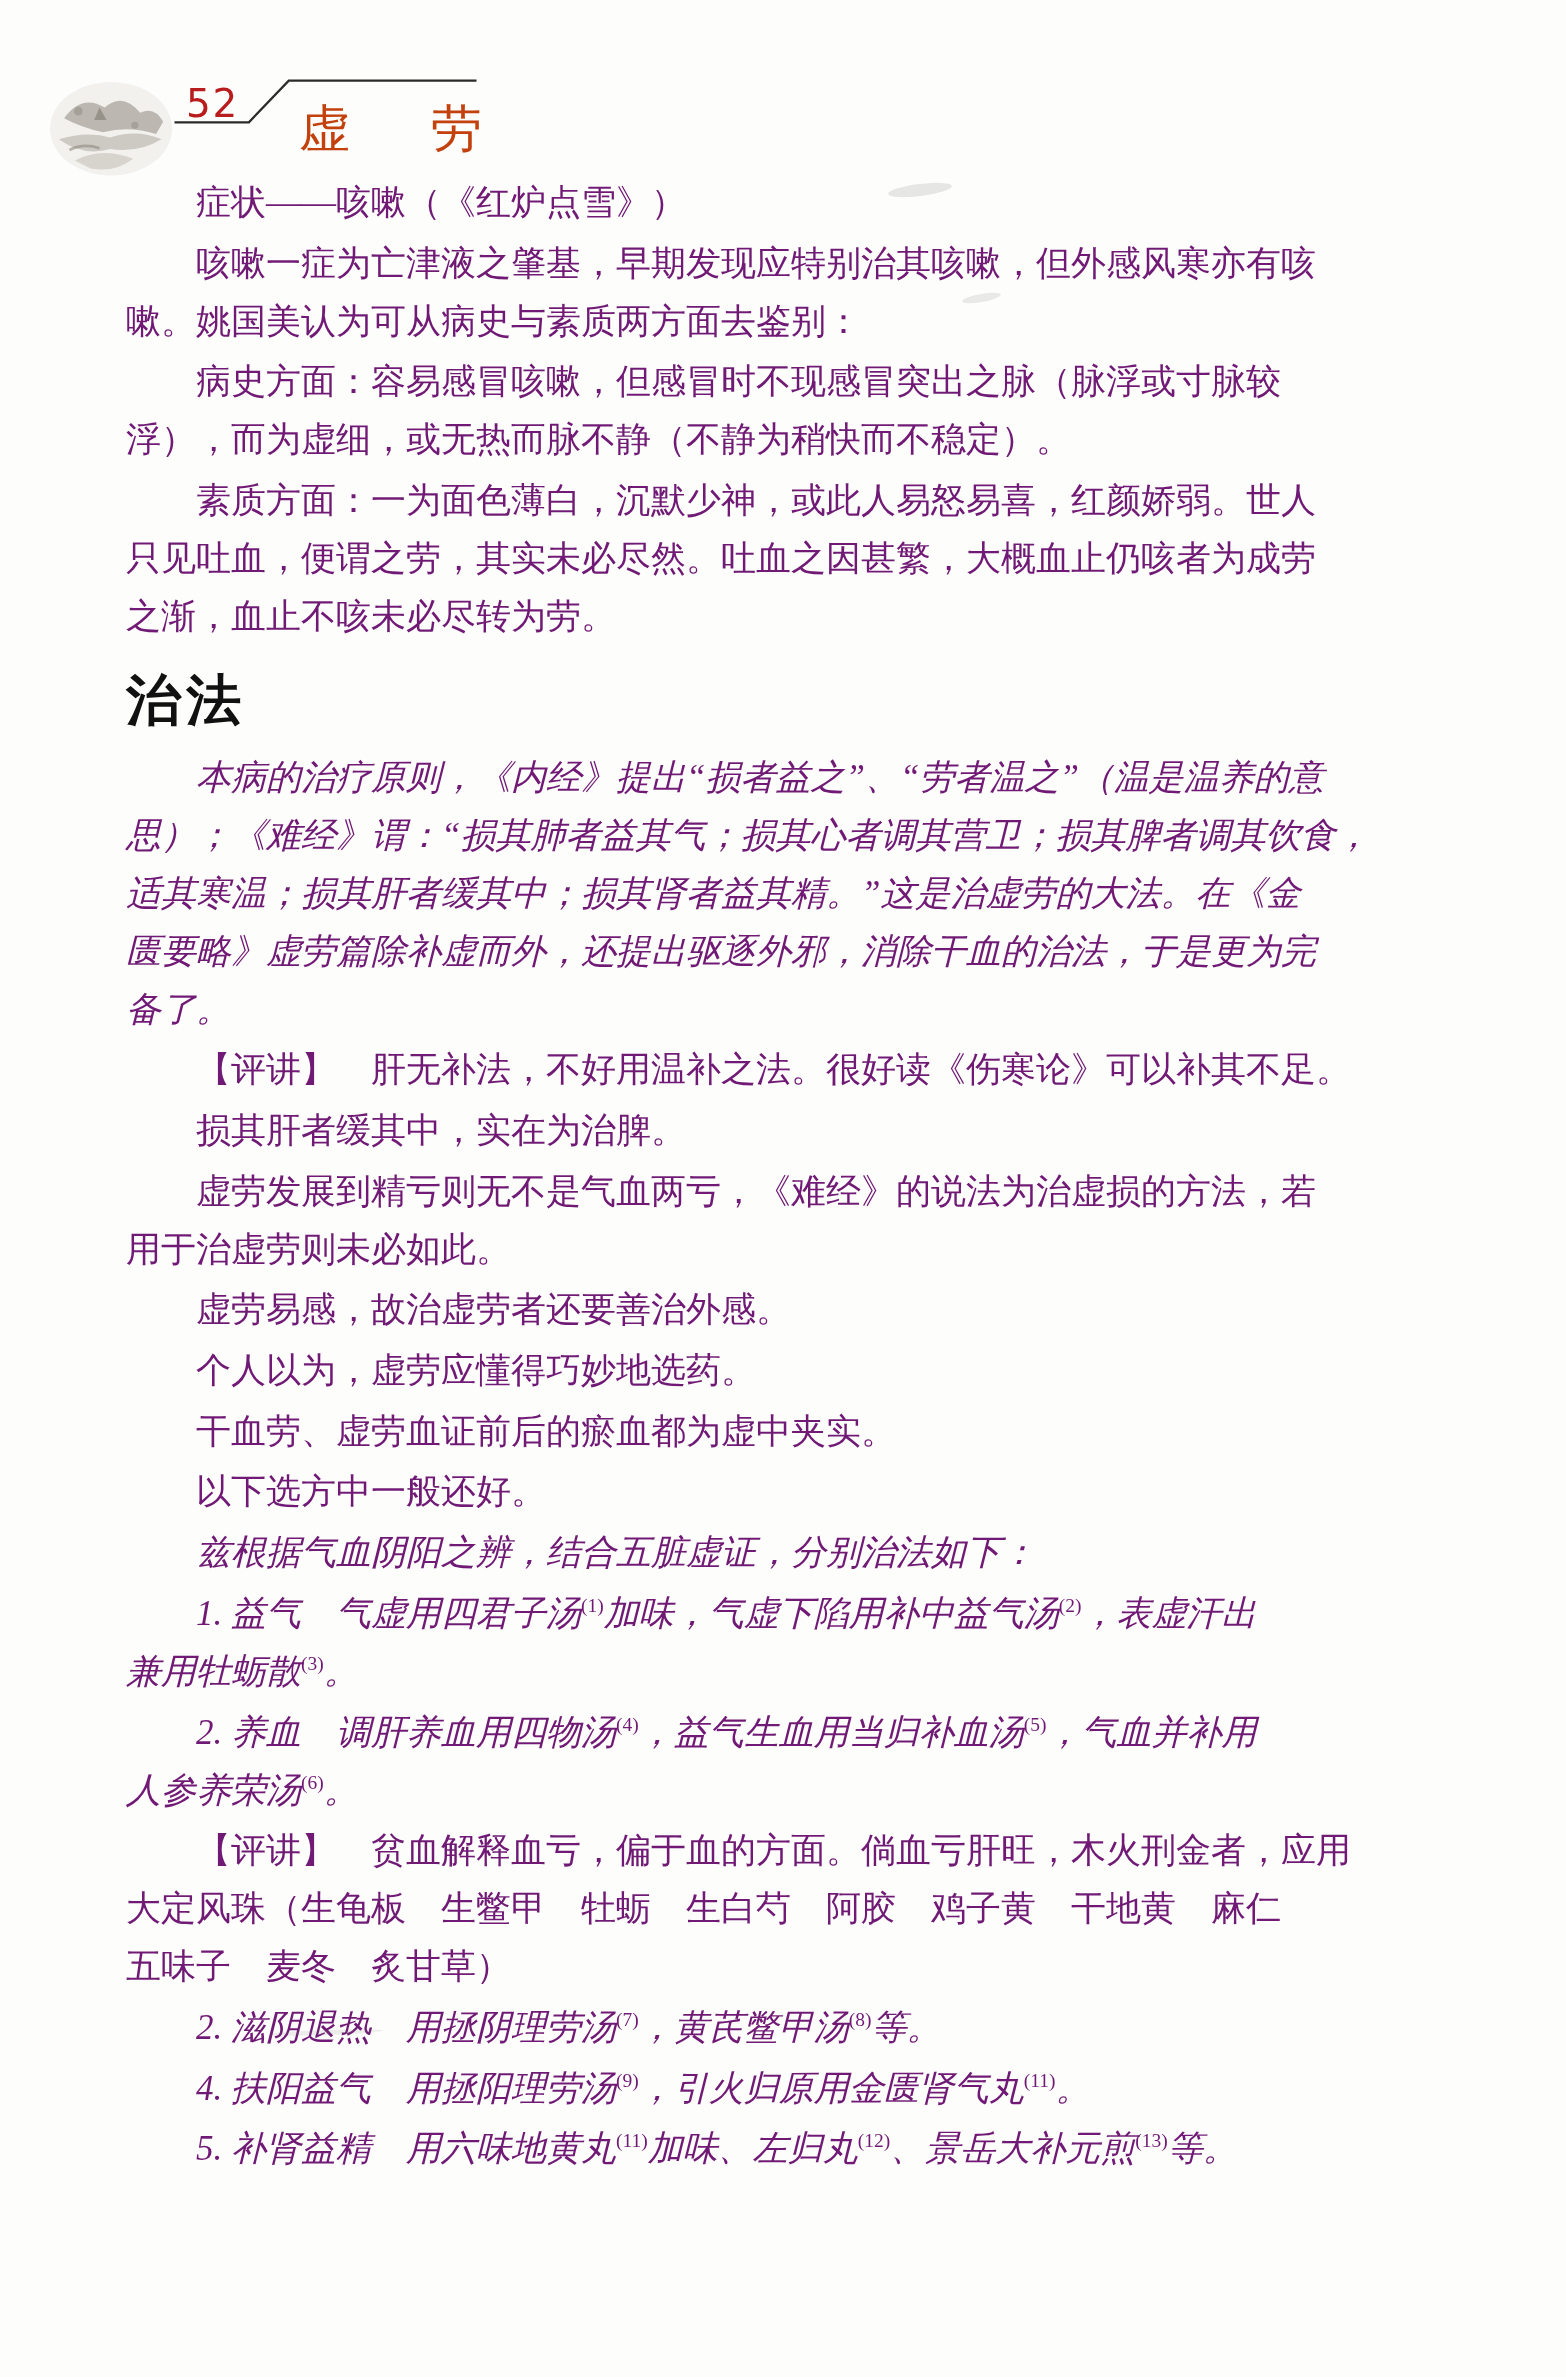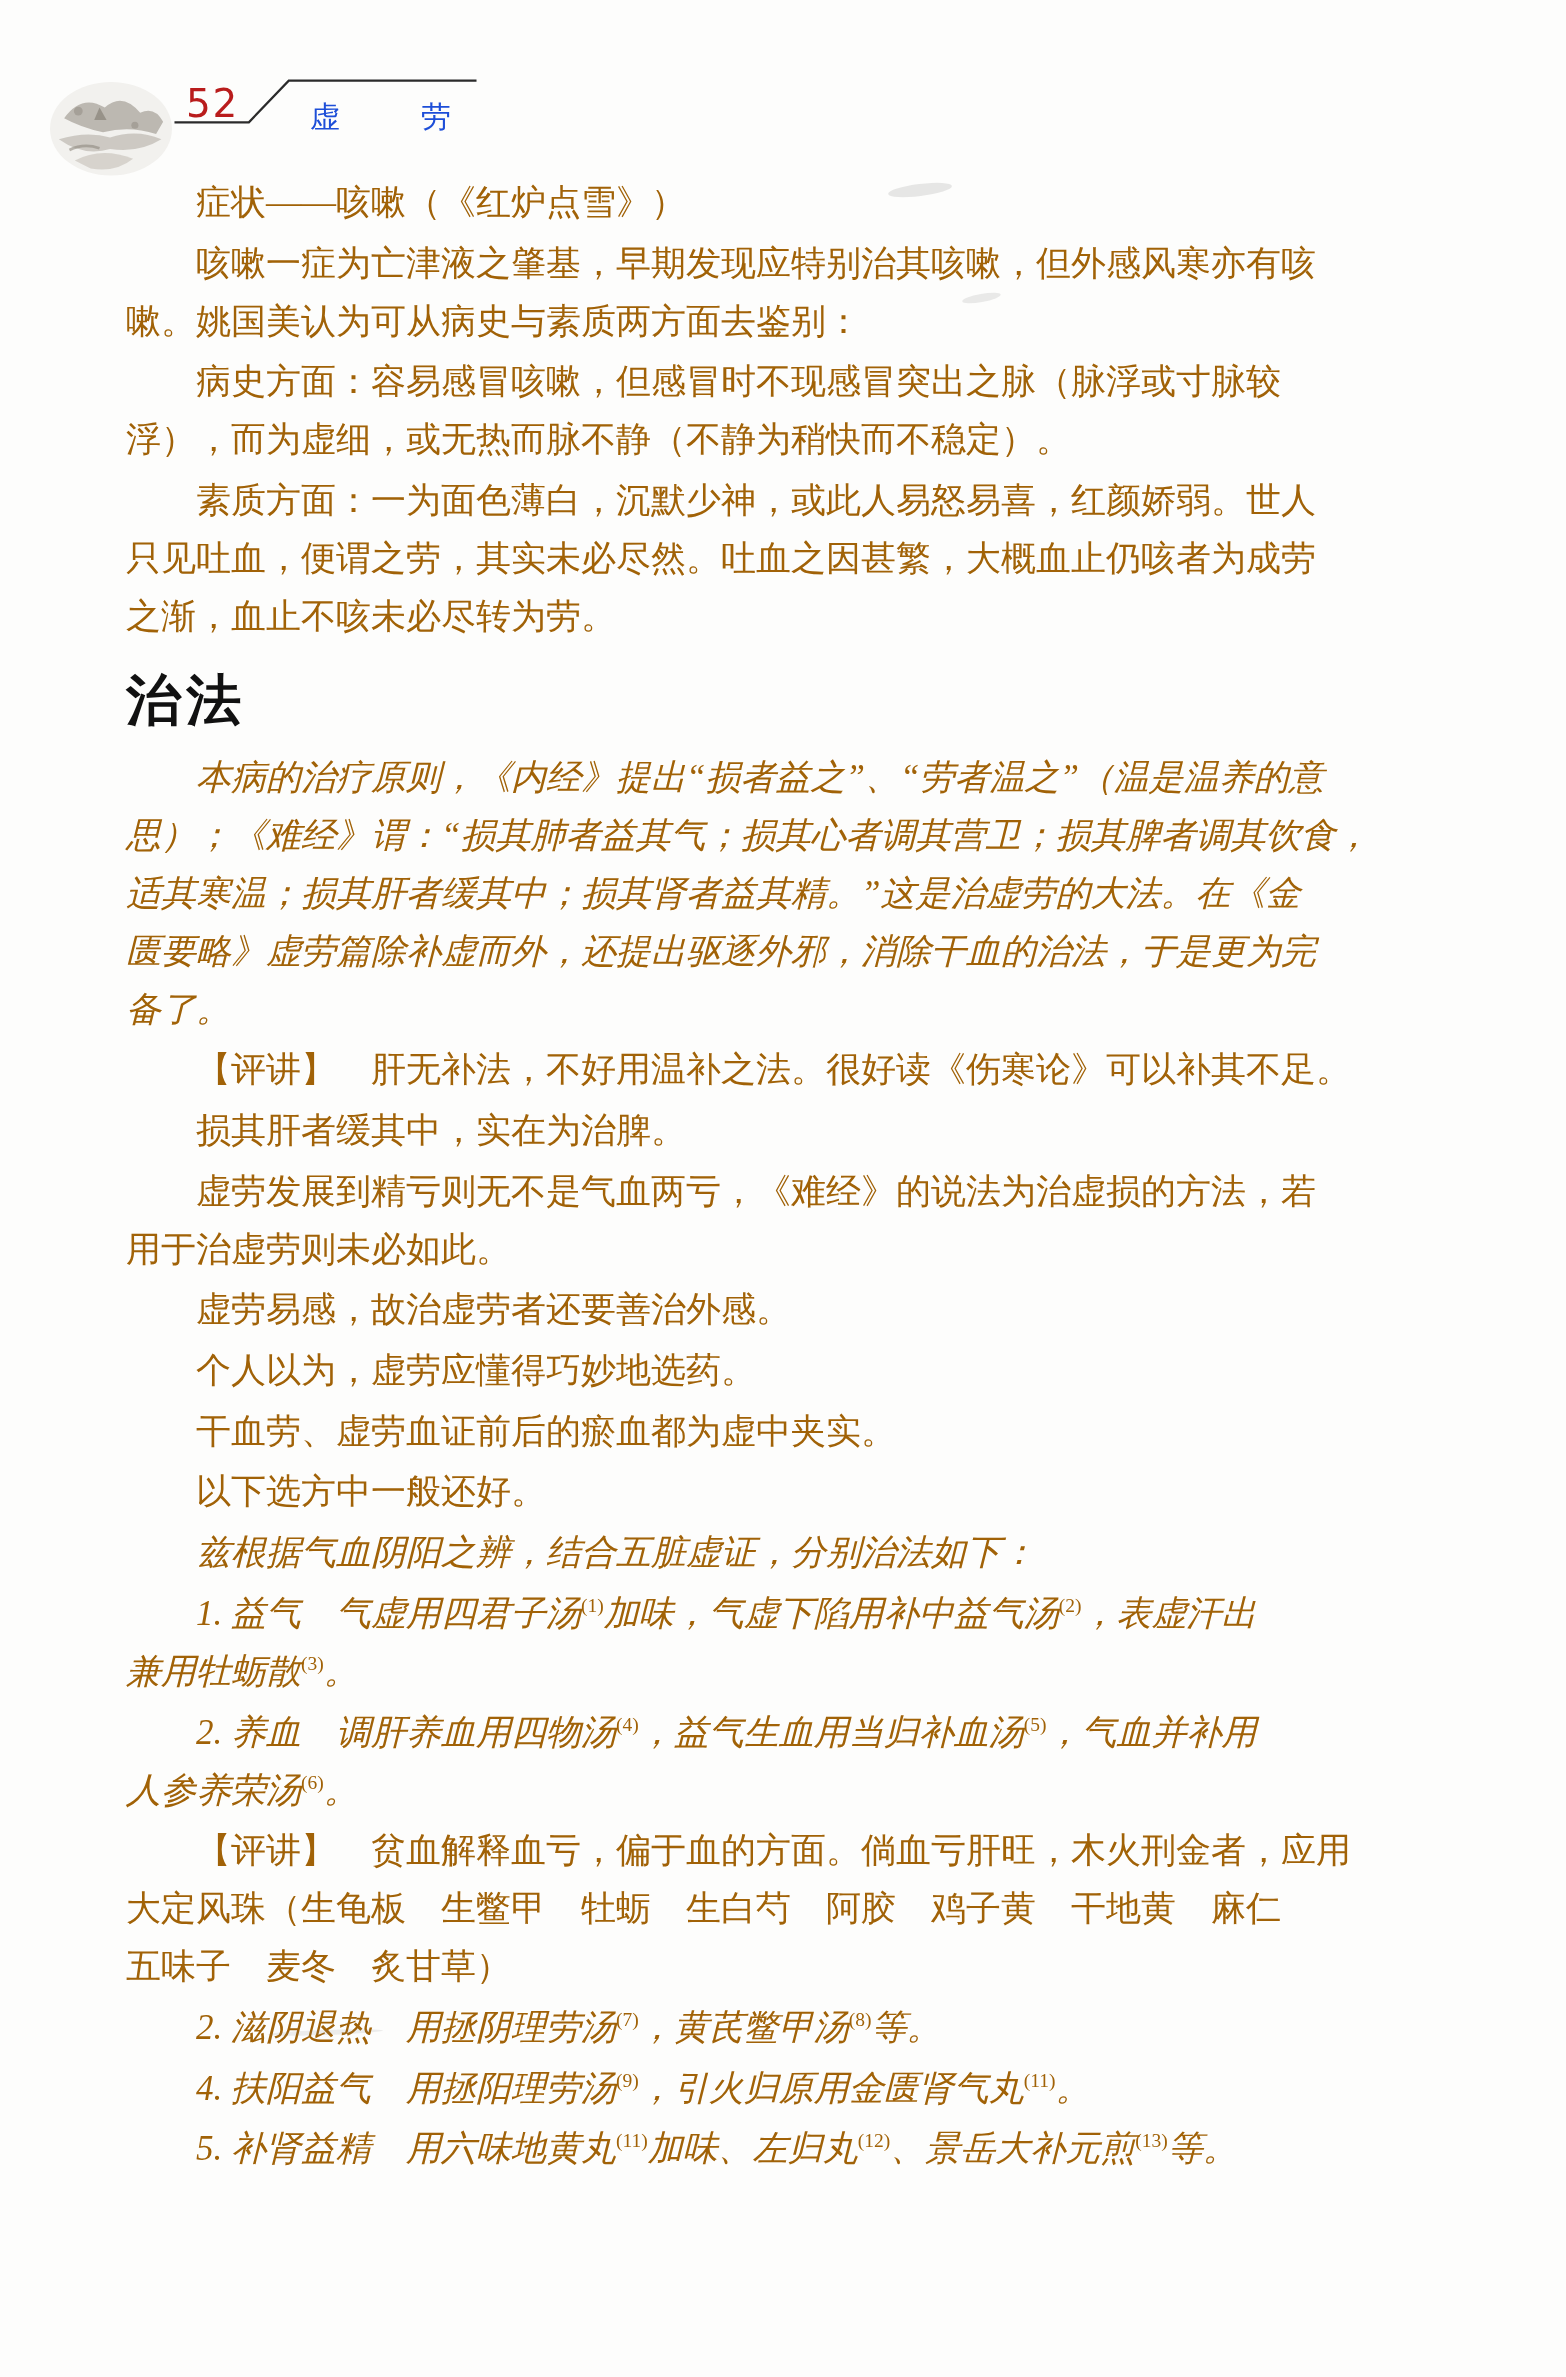--- a/index.html
+++ b/index.html
@@ -10,28 +10,28 @@
   }
   
   .stamp{position:absolute;left:48px;top:81px;}
   .page-num{
     position:absolute;left:186px;top:84px;font-size:39px;line-height:1;
     font-family:"DejaVu Sans","Liberation Sans",sans-serif;color:#b91c1c;
     letter-spacing:1.8px;
   }
   .header-rule{position:absolute;left:0;top:0;width:620px;height:195px;}
   .chapter-title{
-    position:absolute;left:310px;top:99px;font-size:30px;line-height:1.2;
-    letter-spacing:81px;color:#1d4ed8;white-space:nowrap;
+    position:absolute;left:299px;top:99px;font-size:51px;line-height:1.2;
+    letter-spacing:81px;color:#c2410c;white-space:nowrap;
   }
   
   .body-text{position:absolute;left:126px;top:174px;width:1355px;}
   .para{
     margin:0 0 2.7px 0;font-size:35px;line-height:58px;
-    text-indent:2em;white-space:pre-line;color:#a16207;
+    text-indent:2em;white-space:pre-line;color:#701a75;
   }
   .kai{font-style:italic;}
   .section-heading{
     font-size:55px;font-weight:bold;line-height:55px;
     margin:26.6px 0 21px 0;color:#111;letter-spacing:5.3px;
   }
   sup.fn{
     font-size:19.5px;line-height:0;vertical-align:super;
     font-style:normal;letter-spacing:0;
   }

